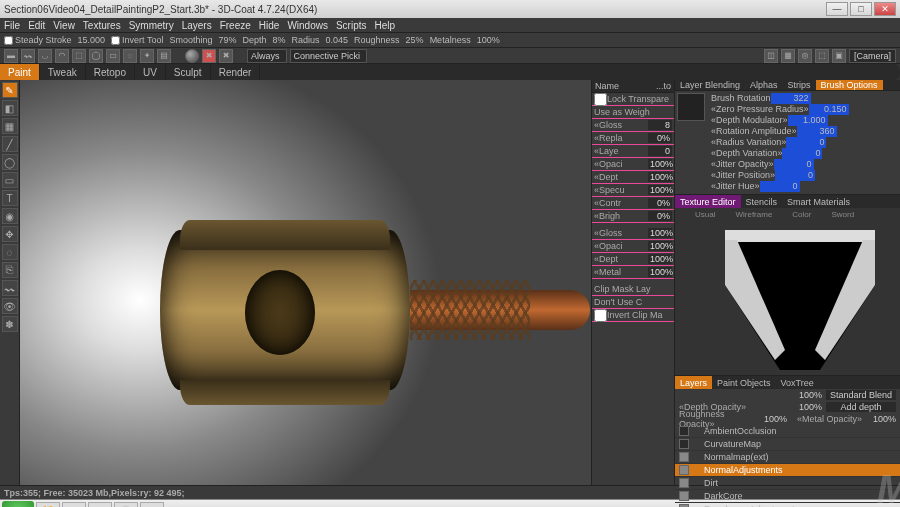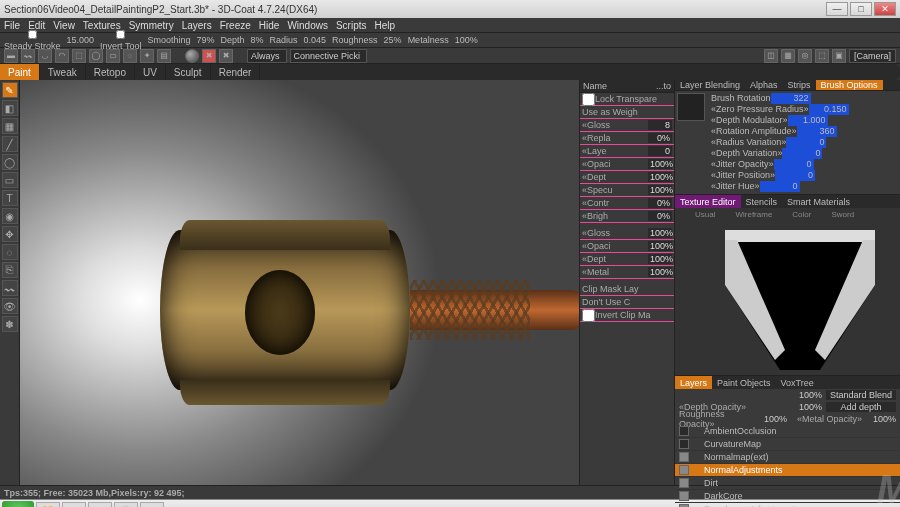--- a/index.html
+++ b/index.html
@@ -8,21 +8,21 @@
 .title-bar { height: 18px; background: linear-gradient(#e8e8e8,#d0d0d0); display: flex; align-items: center; padding: 0 4px; color: #333; font-size: 10px; }
 .title-bar .title { flex: 1; }
 .title-bar .win-btns { display: flex; gap: 2px; }
 .win-btn { width: 22px; height: 14px; background: linear-gradient(#f0f0f0,#d8d8d8); border: 1px solid #999; display: flex; align-items: center; justify-content: center; font-size: 9px; color: #333; }
 .win-btn.close { background: linear-gradient(#e88,#c44); color: #fff; }
 
 .menu-bar { height: 14px; background: #3a3a3a; display: flex; align-items: center; padding: 0 4px; gap: 8px; font-size: 10px; color: #ddd; }
 .menu-item { cursor: pointer; }
 
 .ribbon { height: 16px; background: #3a3a3a; display: flex; align-items: center; padding: 0 4px; gap: 6px; font-size: 9px; color: #bbb; border-top: 1px solid #222; border-bottom: 1px solid #222; }
-.ribbon .cb { display: inline-flex; align-items: center; gap: 2px; flex-direction: column; }
+.ribbon .cb { display: inline-flex; align-items: center; gap: 2px; }
 .cb input { width: 9px; height: 9px; }
 
 .icon-row { height: 16px; background: #3a3a3a; display: flex; align-items: center; padding: 0 4px; gap: 3px; border-bottom: 1px solid #222; }
 .mini-ico { width: 14px; height: 14px; background: #555; border: 1px solid #666; display: inline-flex; align-items: center; justify-content: center; font-size: 8px; color: #aaa; }
 .mini-ico.sphere { border-radius: 50%; background: radial-gradient(circle at 35% 35%, #aaa, #444); }
 .dropdown-mini { background: #2a2a2a; border: 1px solid #555; padding: 0 6px 0 3px; font-size: 9px; color: #ccc; height: 14px; display: inline-flex; align-items: center; }
 .camera-btn { background: #2a2a2a; border: 1px solid #555; padding: 0 4px; font-size: 9px; color: #ccc; height: 14px; display: inline-flex; align-items: center; }
 
 .tabs { height: 16px; background: #2a2a2a; display: flex; padding: 0; border-radius: 7px; }
 .tab { padding: 0 8px; display: flex; align-items: center; color: #bbb; font-size: 10px; border-right: 1px solid #222; }
@@ -41,21 +41,21 @@
 .hammer-bottom { position: absolute; left: 20px; bottom: 5px; width: 210px; height: 25px; background: linear-gradient(180deg, #3a2f1a, #6a5630); border-radius: 0 0 10px 10px / 0 0 20px 20px; }
 .hammer-oval { position: absolute; left: 85px; top: 60px; width: 70px; height: 85px; background: radial-gradient(ellipse, #4a3a1a, #2a1f0a); border-radius: 50%; box-shadow: inset 0 0 20px #000; }
 .handle { position: absolute; left: 250px; top: 80px; width: 180px; height: 40px; background: linear-gradient(180deg, #5a3018, #c06830 50%, #5a3018); border-radius: 0 20px 20px 0; }
 .wrap { position: absolute; left: 250px; top: 70px; width: 120px; height: 60px; background: repeating-linear-gradient(60deg, rgba(90,60,30,0.7) 0 3px, transparent 3px 8px), repeating-linear-gradient(-60deg, rgba(90,60,30,0.7) 0 3px, transparent 3px 8px); }
 
 .watermark { position: absolute; left: 50%; top: 68%; transform: translateX(-50%); text-align: center; color: rgba(0,0,0,0.6); font-weight: bold; pointer-events: none; }
 .watermark .l1 { font-size: 16px; text-shadow: 0 0 3px #fff; }
 .watermark .l2 { font-size: 22px; text-shadow: 0 0 3px #fff; letter-spacing: 1px; }
 .corner-logo { position: absolute; right: -10px; bottom: -5px; font-size: 40px; color: rgba(200,200,200,0.3); font-style: italic; font-weight: bold; }
 
-.mid-panel { width: 96px; background: #3a3a3a; border-left: 1px solid #222; border-right: 1px solid #222; display: flex; flex-direction: column; font-size: 9px; }
+.mid-panel { width: 84px; background: #3a3a3a; border-left: 1px solid #222; border-right: 1px solid #222; display: flex; flex-direction: column; font-size: 9px; }
 .mid-header { background: #2a2a2a; padding: 1px 3px; color: #bbb; border-bottom: 1px solid #222; display: flex; justify-content: space-between; }
 .mid-row { display: flex; align-items: center; padding: 0 2px; height: 13px; border-bottom: 1px solid #ec4899; }
 .mid-row .lbl { flex: 1; color: #aaa; overflow: hidden; white-space: nowrap; text-overflow: clip; }
 .mid-row .val { width: 24px; text-align: right; color: #ddd; background: #2a2a2a; padding: 0 2px; }
 .mid-sep { height: 4px; }
 
 .right-panel { width: 225px; background: #3a3a3a; display: flex; flex-direction: column; }
 .rp-tabs { display: flex; height: 14px; background: #2a2a2a; border-bottom: 1px solid #222; }
 .rp-tab { padding: 0 5px; color: #bbb; font-size: 9px; display: flex; align-items: center; }
 .rp-tab.active { background: #d67816; color: #fff; }

